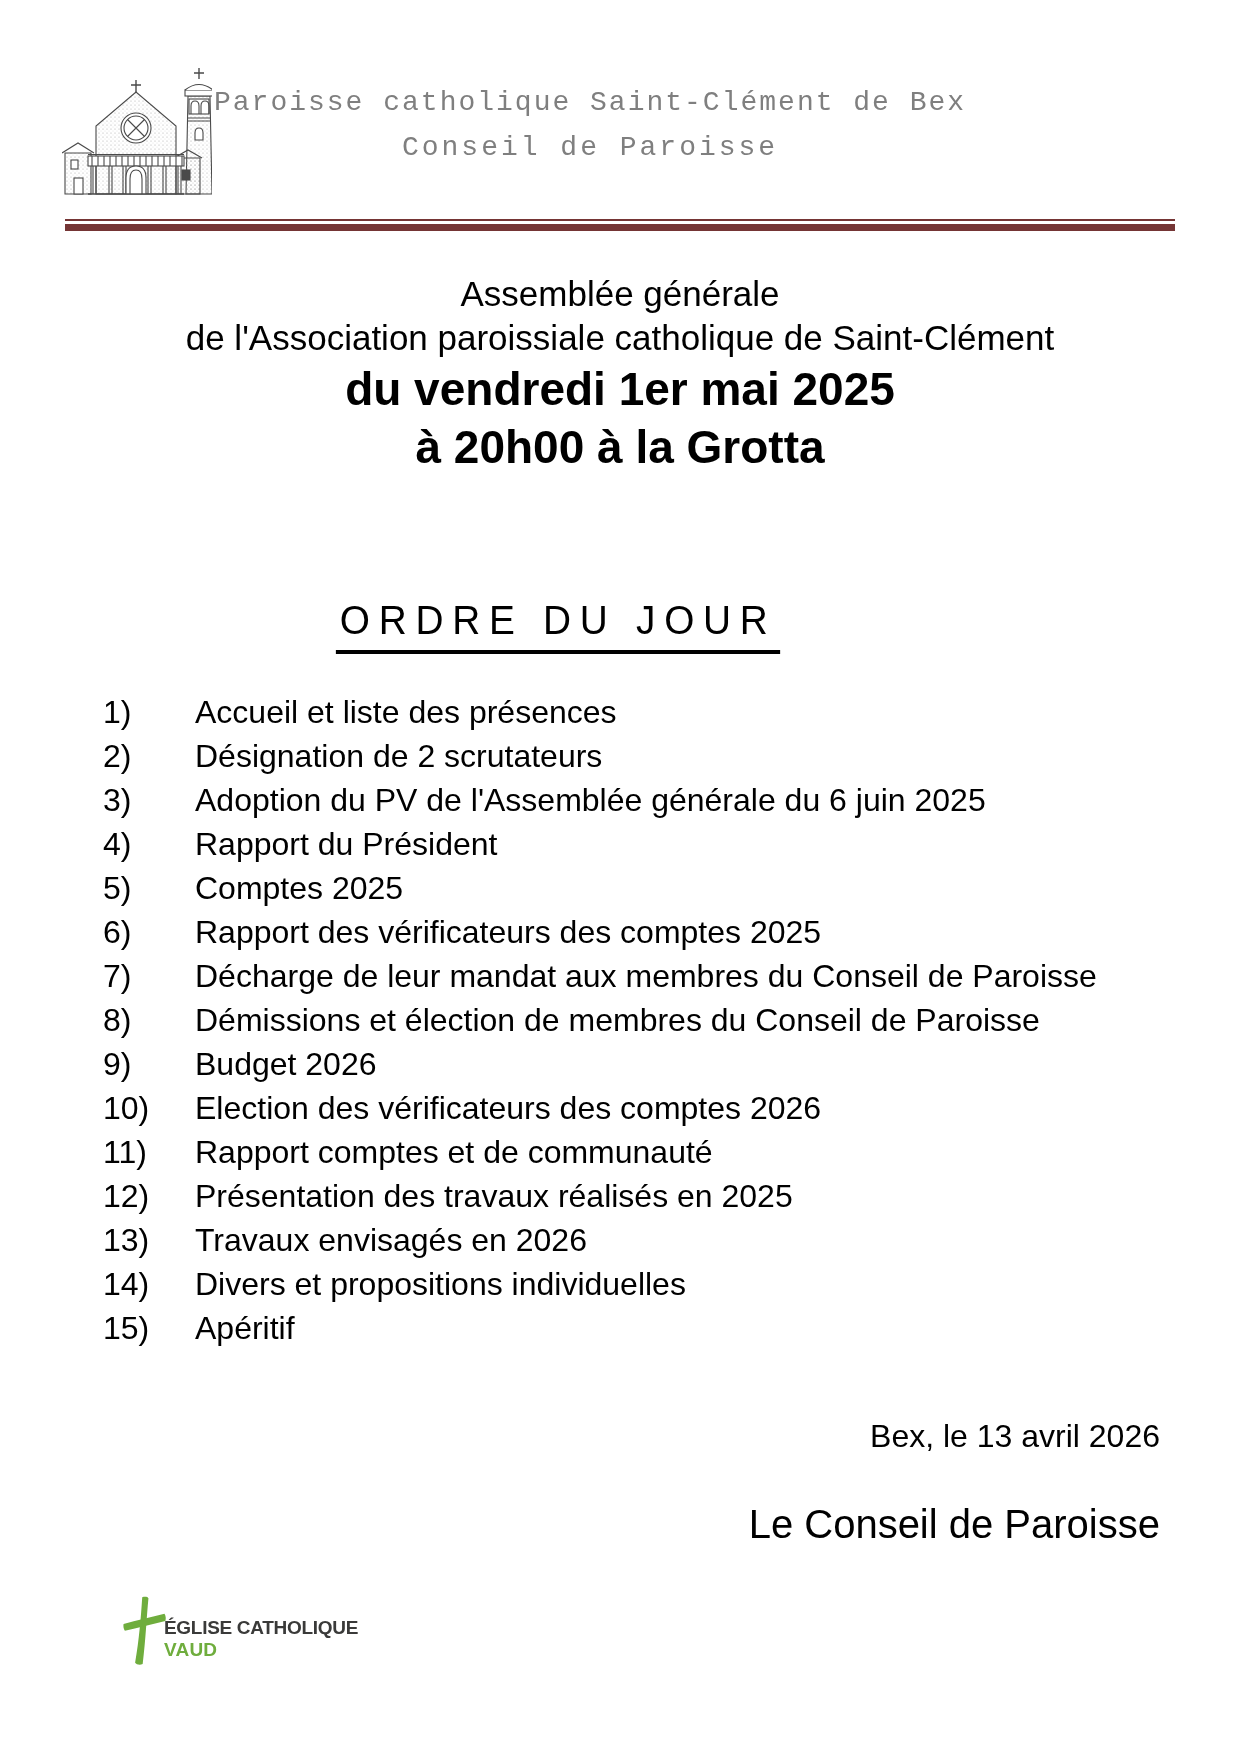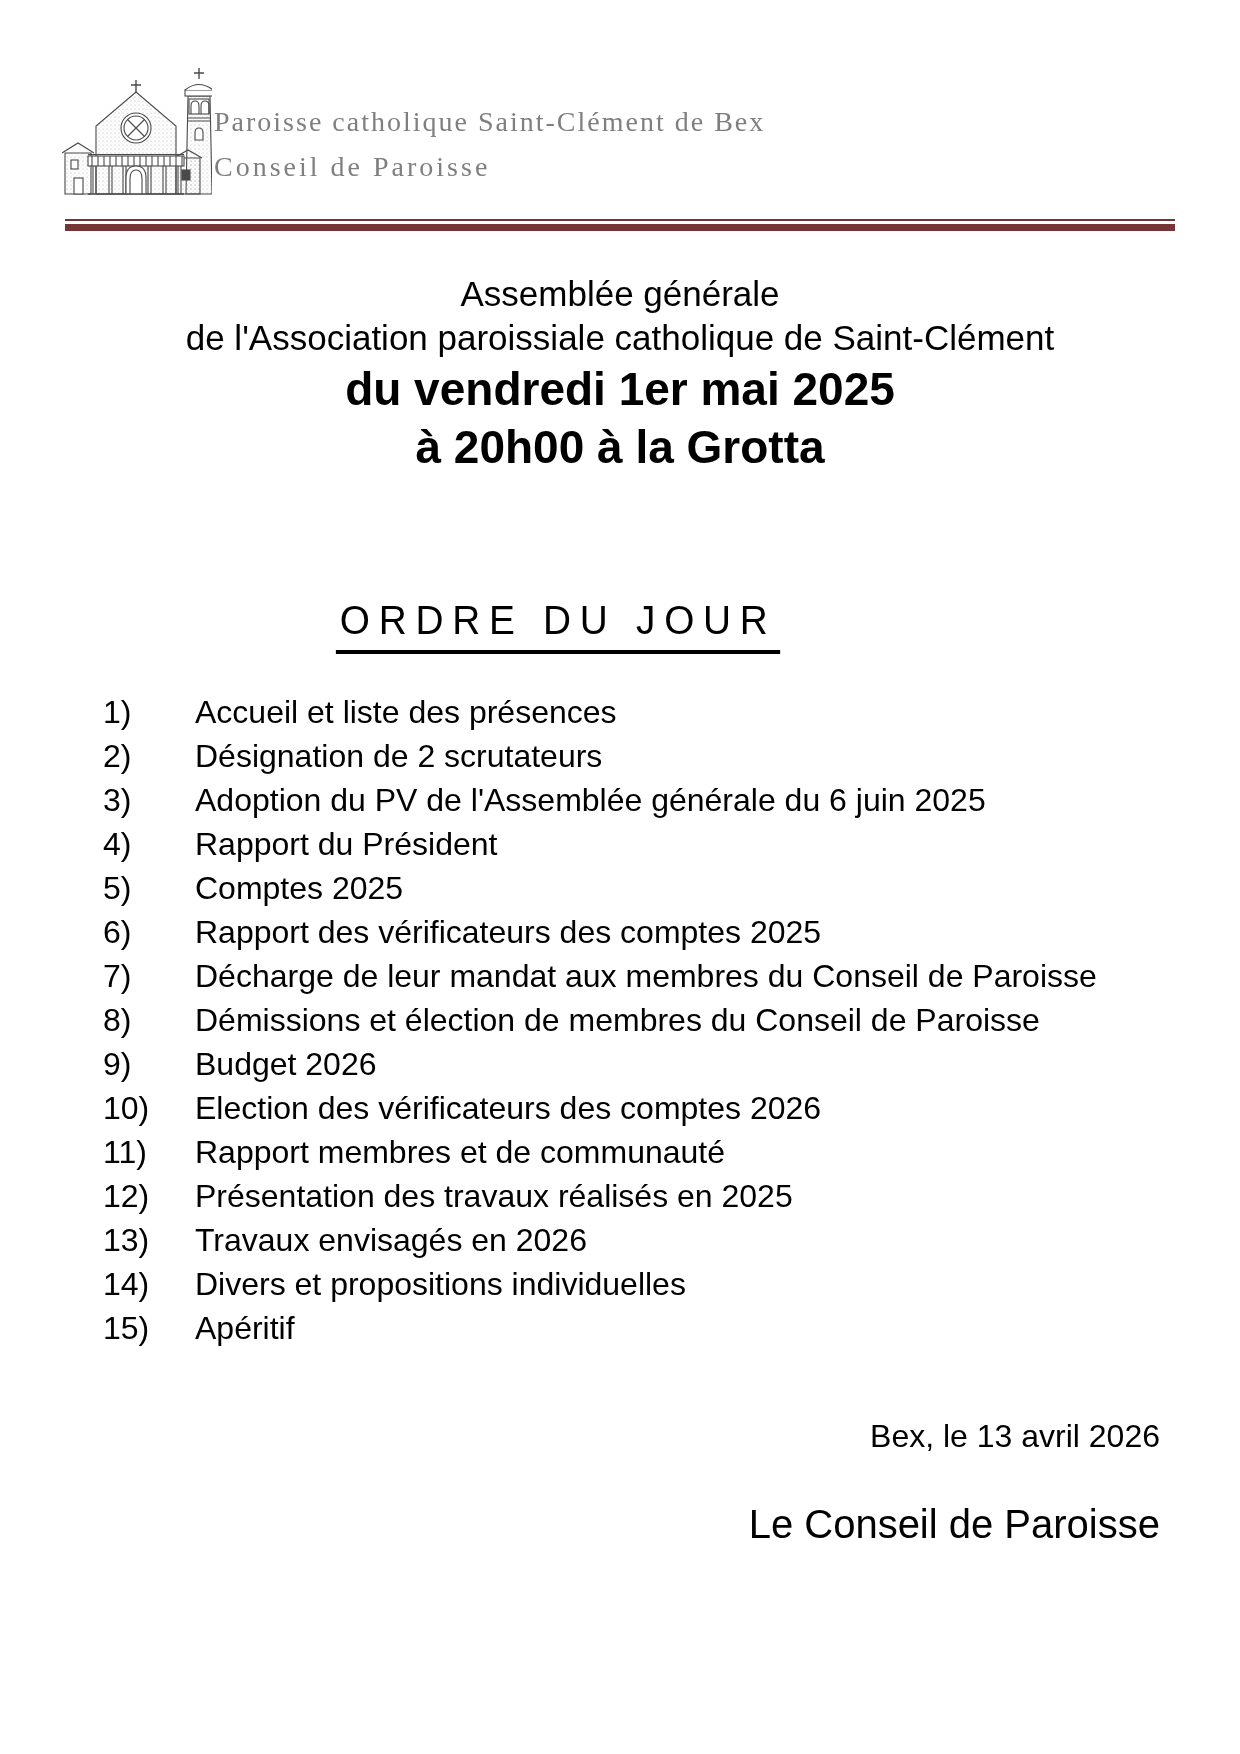--- a/index.html
+++ b/index.html
@@ -13,23 +13,23 @@
     position:relative;
     width:1240px;height:1754px;
     background:#ffffff;
     font-family:"Liberation Sans", sans-serif;
     color:#000;
     overflow:hidden;
   }
 
   
   .church-logo{position:absolute;left:62px;top:56px;width:150px;height:145px;color:#4a4a4a;}
-  .org-block{position:absolute;left:214px;top:108px;
-    font-family:Liberation Serif, serif;
-    color:var(--header-text);}
+  .org-block{position:absolute;left:214px;top:89px;
+    font-family:Liberation Mono, monospace;
+    color:var(--header-text);text-align:center;}
   .org-line1{font-size:28px;letter-spacing:2px;line-height:1;white-space:nowrap;}
   .org-line2{font-size:28px;letter-spacing:3px;line-height:1;margin-top:17px;white-space:nowrap;}
 
   .rule{
     position:absolute;left:65px;top:219px;width:1110px;height:3px;
     border-top:2.5px solid var(--divider);
     border-bottom:7px solid var(--divider);
     background:#fff;
   }
 
@@ -176,21 +176,21 @@
       <li>
         <span class="num">9)</span>
         <span class="txt">Budget 2026</span>
       </li>
       <li>
         <span class="num">10)</span>
         <span class="txt">Election des vérificateurs des comptes 2026</span>
       </li>
       <li>
         <span class="num">11)</span>
-        <span class="txt">Rapport membres et de communauté</span>
+        <span class="txt">Rapport comptes et de communauté</span>
       </li>
       <li>
         <span class="num">12)</span>
         <span class="txt">Présentation des travaux réalisés en 2025</span>
       </li>
       <li>
         <span class="num">13)</span>
         <span class="txt">Travaux envisagés en 2026</span>
       </li>
       <li>
@@ -199,14 +199,24 @@
       </li>
       <li>
         <span class="num">15)</span>
         <span class="txt">Apéritif</span>
       </li>
     </ol>
 
   <div class="place-date">Bex, le 13 avril 2026</div>
   <div class="signature">Le Conseil de Paroisse</div>
 
+  <footer class="ecv">
+    <svg class="ecv-cross" viewBox="0 0 54 80" fill="var(--logo-green)" stroke="none">
+      <path d="M25,1 C28,0 31,0.5 32,2 C30,22 29,48 25.5,76 C22,77.5 18.5,76.5 17,74.5 C21.5,49 23.5,24 25,1 Z"></path>
+      <path d="M4,31 C19,27 35,23 50,19.5 C51.5,21.5 52,25 51,27.5 C36,31 20,35 5.5,38.5 C4,36.5 3.5,33.5 4,31 Z"></path>
+    </svg>
+    <div class="ecv-text">
+      <div class="ecv-line1">ÉGLISE CATHOLIQUE</div>
+      <div class="ecv-line2">VAUD</div>
+    </div>
+  </footer>
 
 </div>
 
 </body></html>

